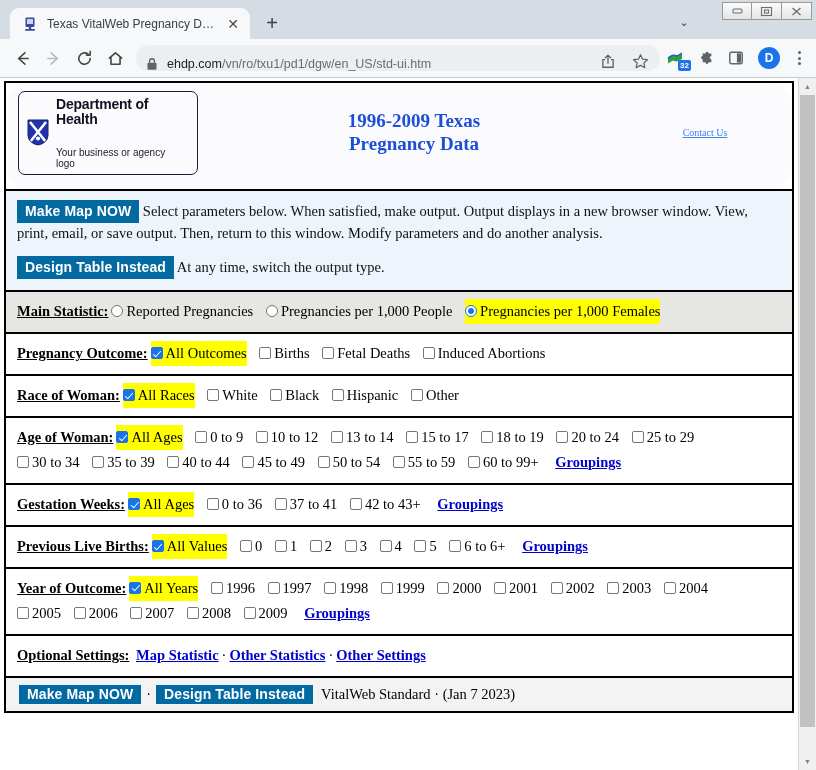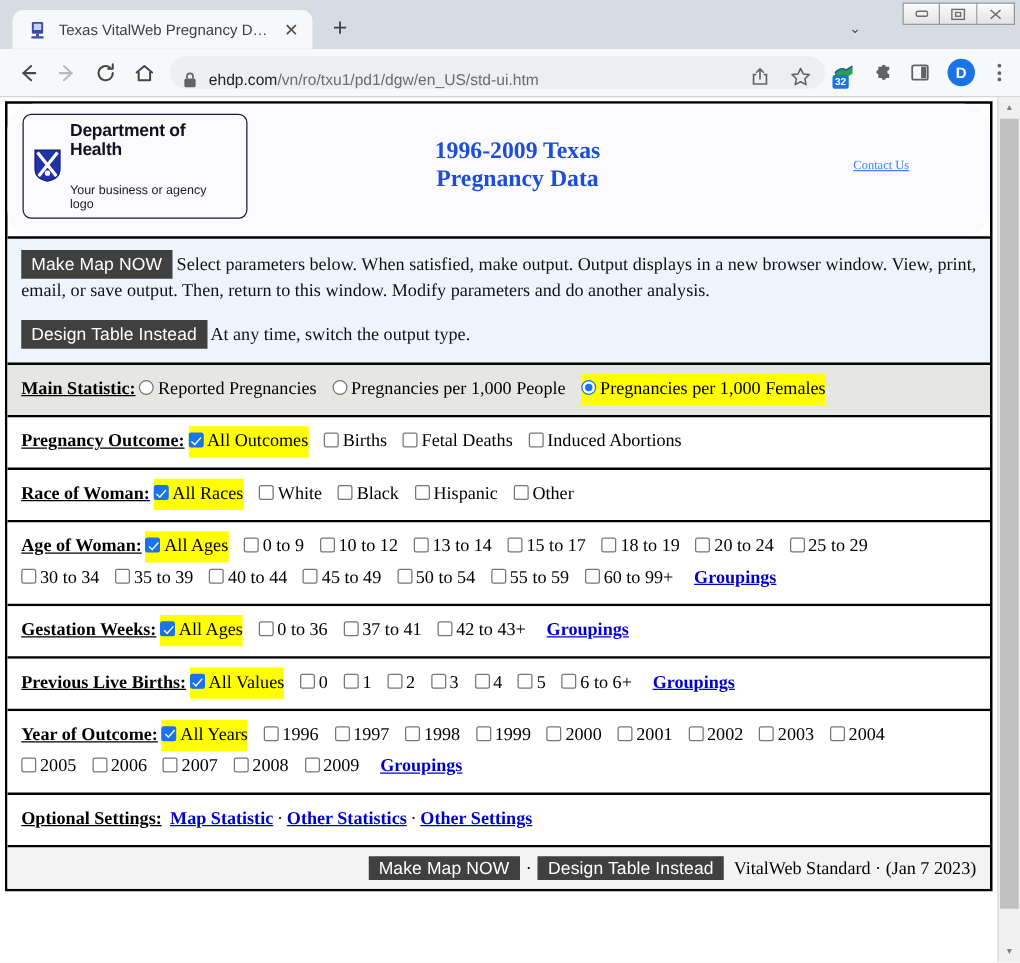--- a/index.html
+++ b/index.html
@@ -197,21 +197,21 @@
     flex: 0 0 auto;
   }
 
   .ext-badge {
     position: relative;
     width: 20px; height: 20px;
     flex: 0 0 auto;
   }
   .ext-badge .badge {
     position: absolute;
-    left: 0px; bottom: -3px;
+    left: 12px; bottom: -3px;
     background: #1a73e8;
     color: #fff;
     font-size: 8px;
     font-weight: bold;
     line-height: 1;
     padding: 1.5px 2px;
     border-radius: 2px;
     font-family: "Liberation Sans", sans-serif;
   }
 
@@ -370,23 +370,23 @@
     font-size: 14.5px;
     color: #111;
     line-height: 1.45;
     font-family: "Liberation Serif", serif;
   }
   .instr p { margin: 0; }
   .instr p + p { margin-top: 12px; }
 
   .greenbtn {
     display: inline-block;
-    background: #404040;
+    background: #0369a1;
     color: #ffffff;
-    font-weight: normal;
+    font-weight: bold;
     font-size: 14px;
     padding: 1px 8px 2px 8px;
     font-family: "Liberation Sans", sans-serif;
     letter-spacing: 0.1px;
     vertical-align: baseline;
     white-space: nowrap;
   }
 
   
   .prow {
@@ -478,21 +478,21 @@
     font-weight: bold;
   }
   .dot-sep { color: #000; margin: 0 3px; }
 
   .footer {
     background: #f3f3f3;
     padding: 7px 11px;
     font-size: 14.5px;
     font-family: "Liberation Serif", serif;
     color: #000;
-    text-align: right;
+    text-align: left;
     white-space: nowrap;
   }
   .footer .greenbtn { margin: 0 2px; }
   .footer .tail { margin-left: 6px; }
 </style>
 </head>
 <body>
 
 <div class="browser">
 

